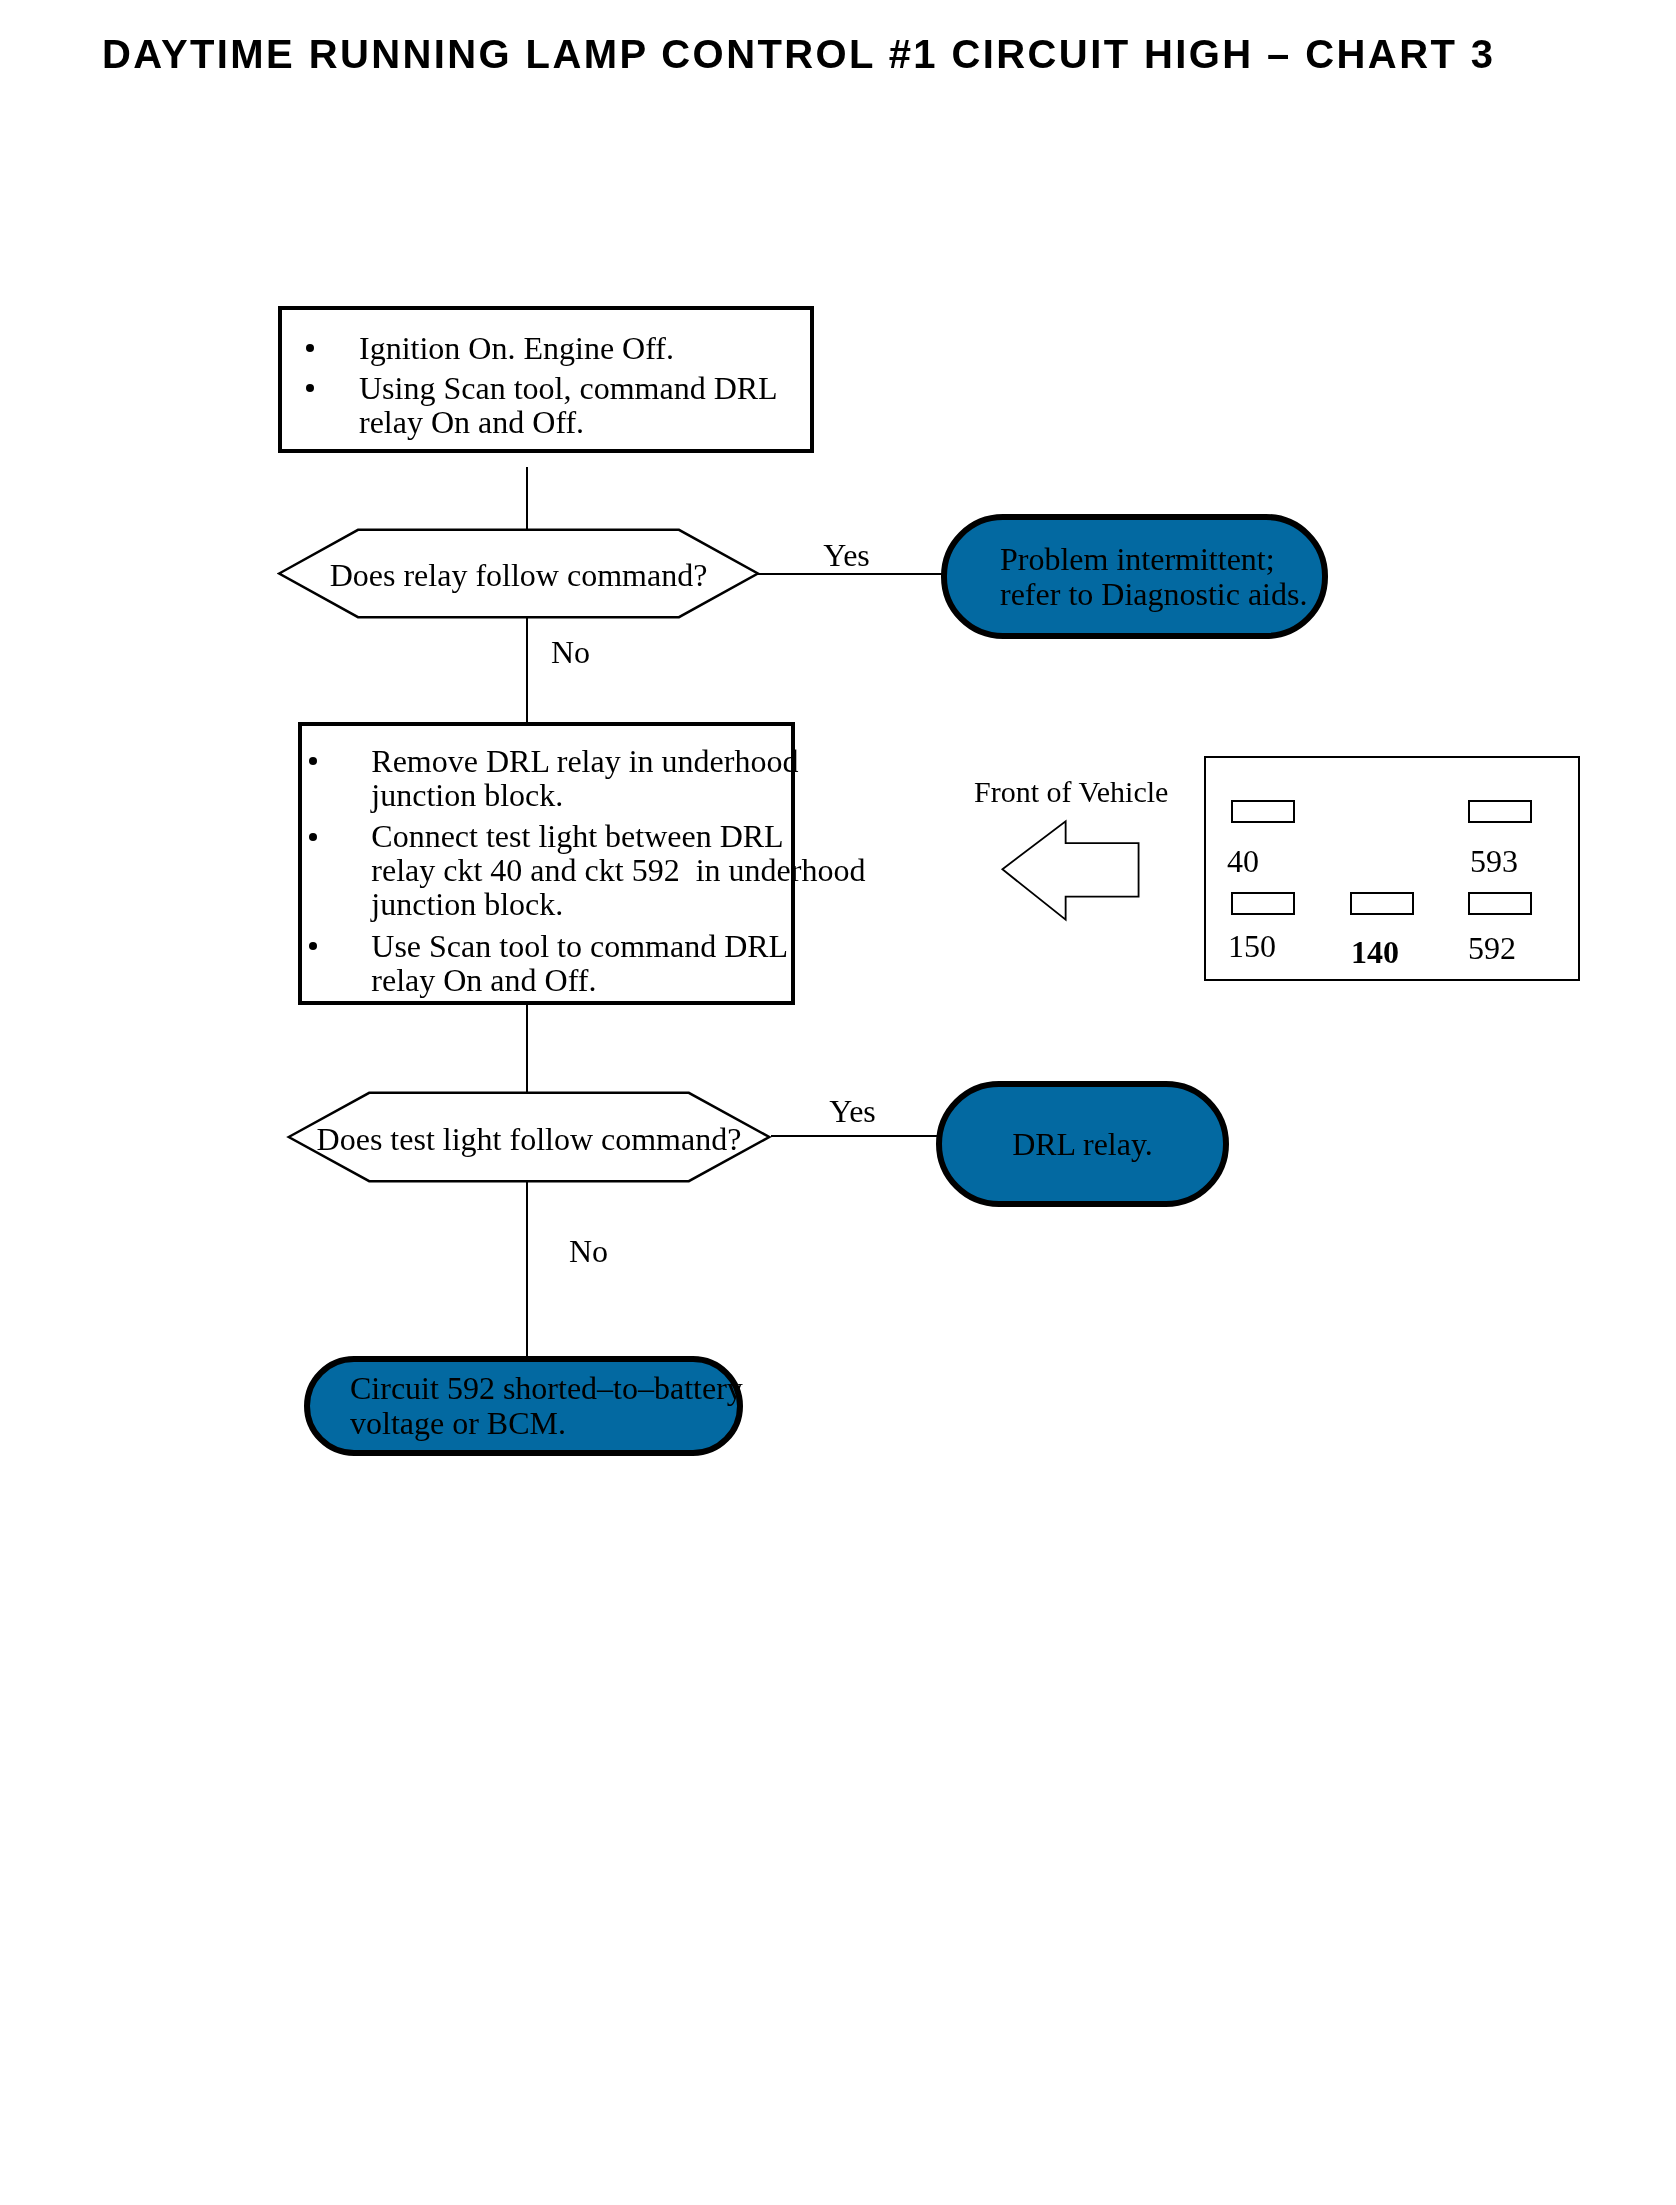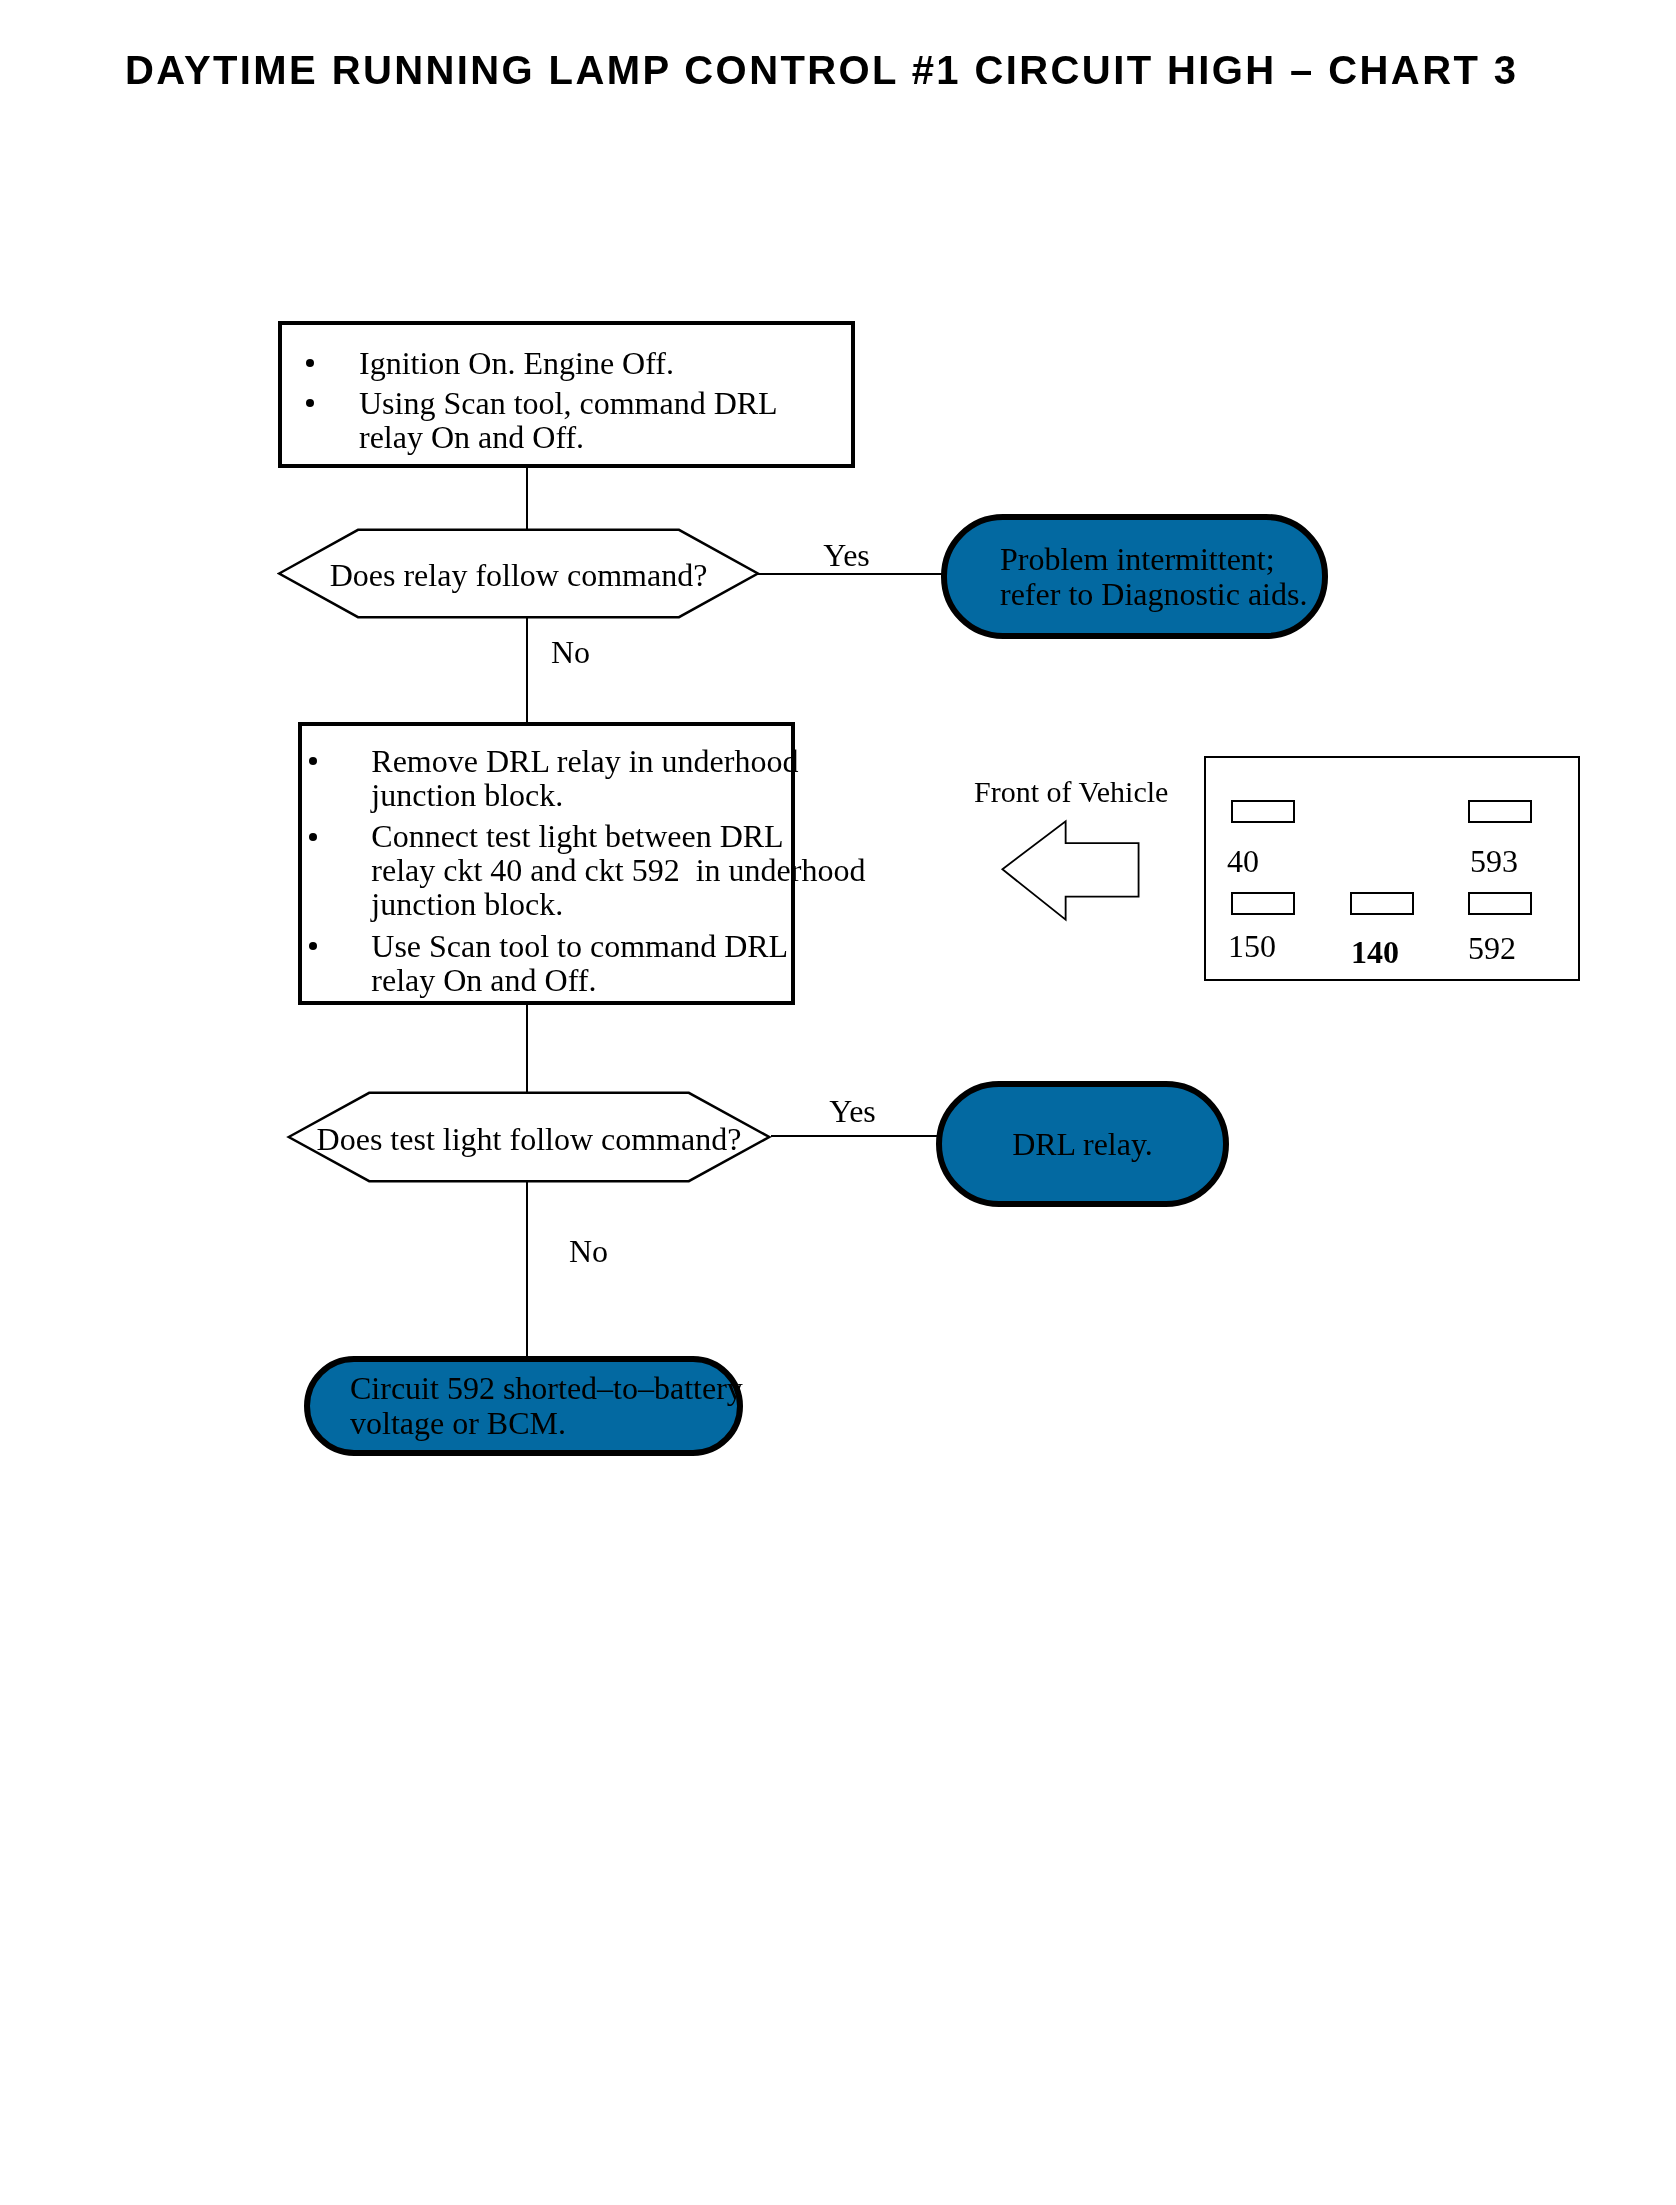--- a/index.html
+++ b/index.html
@@ -7,28 +7,27 @@
     position:relative;
     width:1676px;
     height:2205px;
     background:#ffffff;
     color:#000000;
     font-family:"Liberation Serif","DejaVu Serif",serif;
     overflow:hidden;
   }
   .title{
     position:absolute;
-    left:102px; top:50px;
+    left:102px; top:34px;
     font-family:"Liberation Sans","DejaVu Sans",sans-serif;
     font-weight:bold;
     font-size:40px;
     letter-spacing:2.4px;
     line-height:1.0;
     white-space:pre;
-    margin-left:23px;
   }
   
   .proc{
     position:absolute;
     border:4.3px solid #000;
     background:#fff;
     box-sizing:border-box;
   }
   .proc .bullets{display:flex;flex-direction:column;}
   .bullet{display:flex;flex-direction:row;}
@@ -120,21 +119,21 @@
 
   <div class="title">DAYTIME RUNNING LAMP CONTROL #1 CIRCUIT HIGH – CHART 3</div>
 
   <div class="vline" style="left:526px;top:467px;width:2.4px;height:63px;"></div>
   <div class="vline" style="left:526px;top:617px;width:2.4px;height:106px;"></div>
   <div class="vline" style="left:526px;top:1004px;width:2.4px;height:88px;"></div>
   <div class="vline" style="left:526px;top:1181px;width:2.4px;height:177px;"></div>
   <div class="hline" style="left:757px;top:573px;width:185px;height:2.4px;"></div>
   <div class="hline" style="left:771px;top:1135px;width:167px;height:2.4px;"></div>
 
-  <div class="proc" style="left:278px;top:321px;width:577px;height:147px;padding:20.7px 9.7px 0 24px;">
+  <div class="proc" style="left:278px;top:306px;width:536px;height:147px;padding:20.7px 9.7px 0 24px;">
     <div class="bullets">
       <div class="bullet" style="margin-bottom:6px;">
         <div class="dotcol" style="width:53px;"></div>
         <div class="blines">
           <div class="line">Ignition On. Engine Off.</div>
         </div>
       </div>
       <div class="bullet">
         <div class="dotcol" style="width:53px;"></div>
         <div class="blines">

